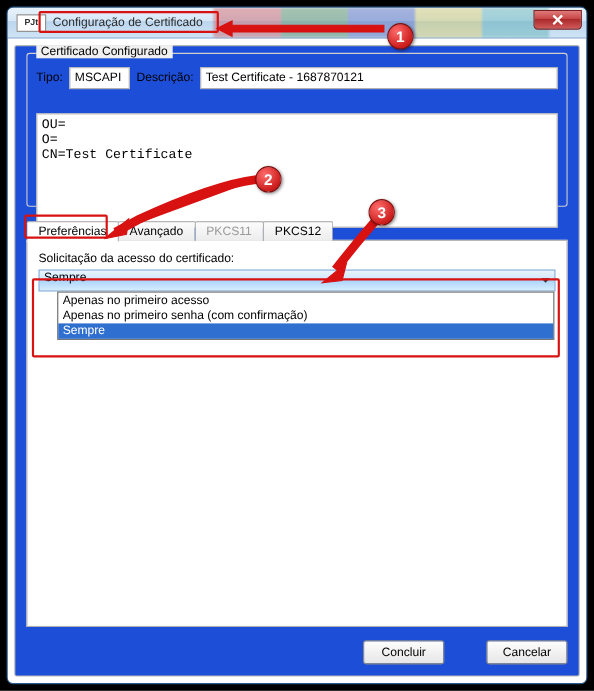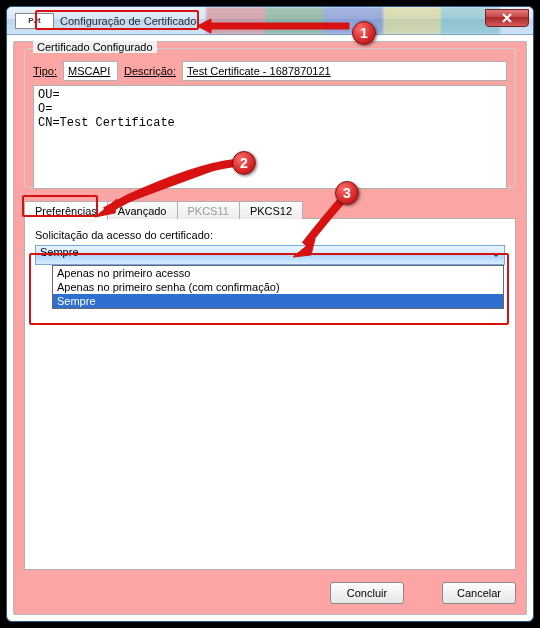--- a/index.html
+++ b/index.html
@@ -26,21 +26,21 @@
   
   .titlebar {
     height: 28px;
     background: linear-gradient(to bottom, #e9f2fb 0%, #d6e7f7 45%, #bcd6ee 46%, #cfe3f5 100%);
     display: flex;
     align-items: center;
     position: relative;
     border-bottom: 1px solid #7fa8cf;
   }
   .titlebar .app-icon {
-    width: 39px; height: 16px;
+    width: 27px; height: 16px;
     margin: 0 6px 0 8px;
     background: #fff;
     border: 1px solid #888;
     font-size: 8px;
     line-height: 14px;
     text-align: center;
     color: #333;
     font-weight: bold;
   }
   .titlebar .title-text {
@@ -65,21 +65,21 @@
     background: linear-gradient(to bottom, #e07a7a 0%, #c84444 45%, #a82828 46%, #d25a5a 100%);
     border: 1px solid #7a1f1f;
     display: flex; align-items: center; justify-content: center;
   }
   .win-close svg { width: 10px; height: 10px; }
   .win-close path { stroke: #fff; stroke-width: 2; fill:none; }
 
   .client {
     position: absolute;
     left: 6px; right: 6px; top: 34px; bottom: 6px;
-    background: #fca5a5;
+    background: #1d4ed8;
     border: 1px solid #b8b8b8;
     border-radius: 2px;
     padding-left: 40px;
   }
 
   .group-box {
     position: absolute;
     left: 10px; right: 10px; top: 6px;
     border: 1px solid #cfcfcf;
     border-radius: 3px;
@@ -87,21 +87,21 @@
     height: 140px;
   }
   .group-box .legend {
     position: absolute;
     top: -8px; left: 8px;
     background: #f0f0f0;
     padding: 0 4px;
     color: #000;
   }
 
-  .row1 { display: flex; align-items: center; gap: 6px; margin-bottom: 4px; text-decoration: underline; }
+  .row1 { display: flex; align-items: center; gap: 6px; margin-bottom: 22px; }
   .lbl { color: #000; }
   .txt-input {
     border: 1px solid #b0b0b0;
     background: #fff;
     height: 20px;
     padding: 2px 4px;
     font: inherit;
   }
   .tipo-input { width: 55px; }
   .desc-input { flex: 1; }

